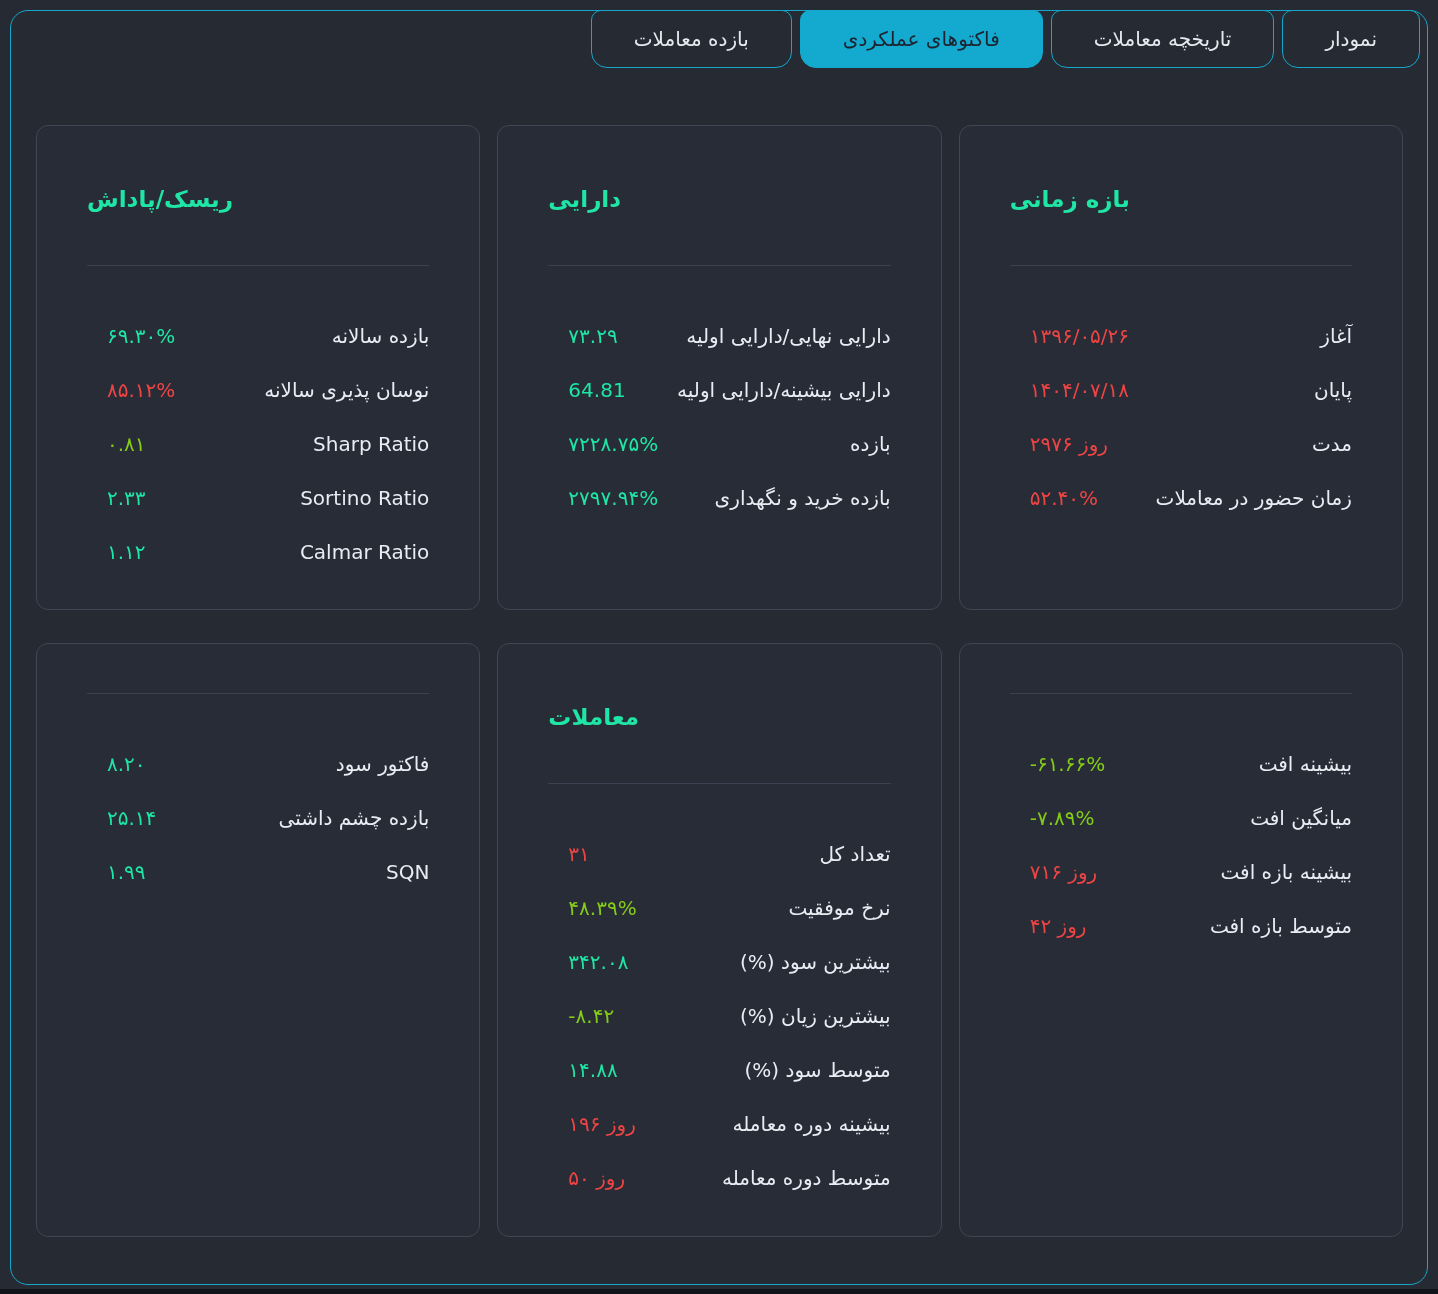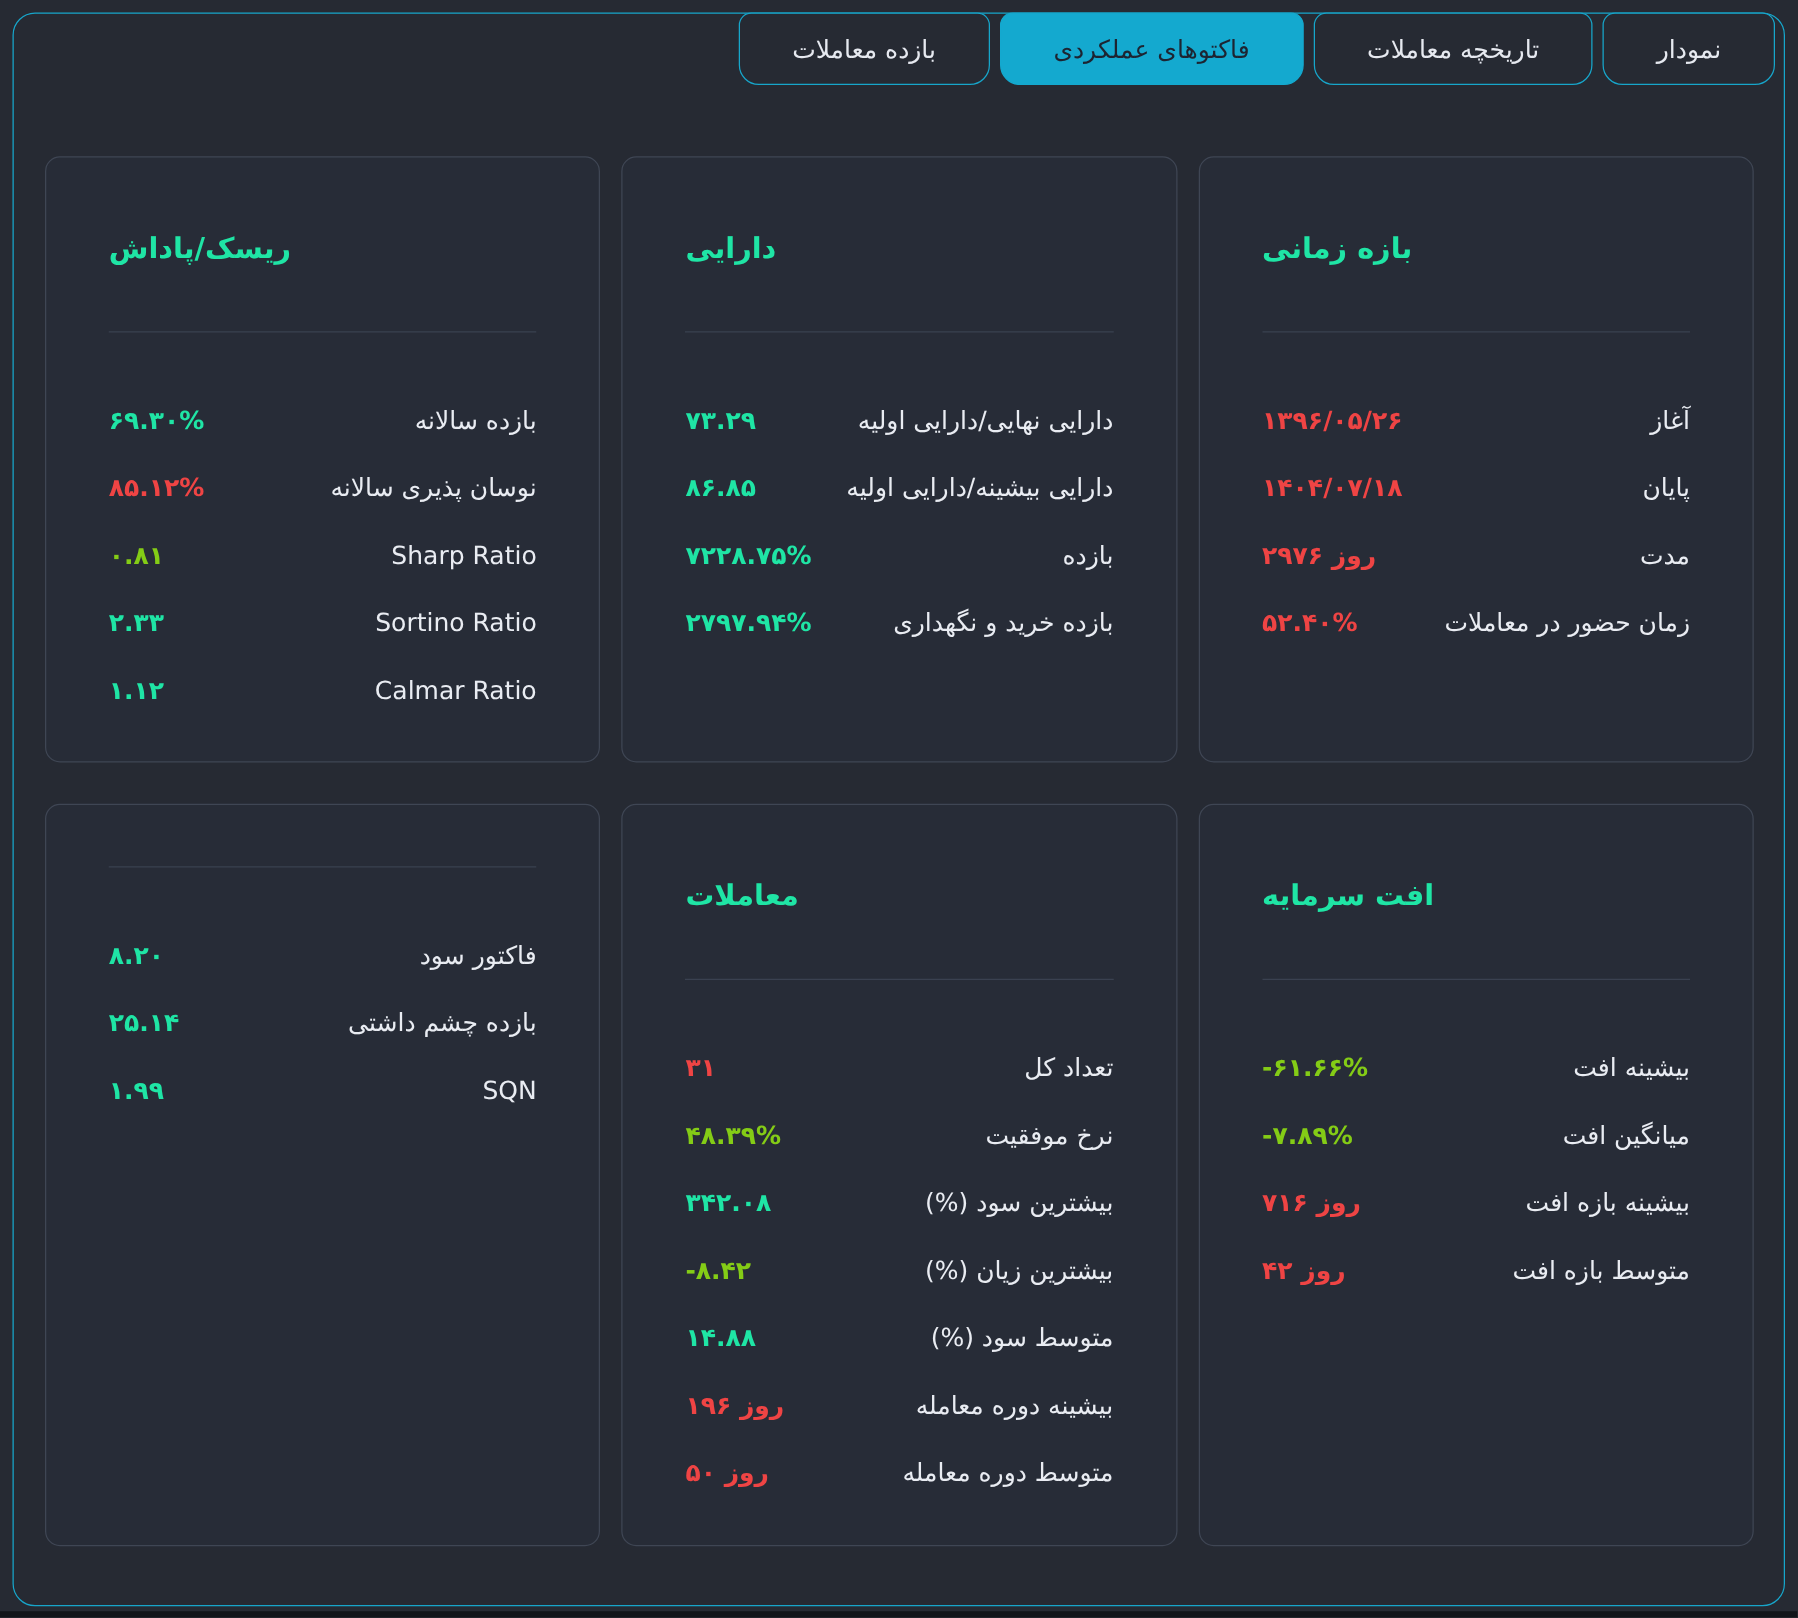--- a/index.html
+++ b/index.html
@@ -64,21 +64,21 @@
   .rows{margin-top:43px;}
   .stat-row{
     height:54px;
     display:flex;align-items:center;justify-content:space-between;
   }
   .stat-label{
     color:#e9ecf2;font-size:20px;white-space:nowrap;
   }
   .stat-value{
     direction:ltr;unicode-bidi:isolate;
-    font-size:20px;font-weight:bold;white-space:nowrap;
+    font-size:20px;font-weight:normal;white-space:nowrap;margin-left:20px;
   }
   .stat-value[data-tone="white"]{color:#ef4444;}
   .stat-value[data-tone="green"]{color:#1fe5a5;}
   .stat-value[data-tone="red"]{color:#84cc16;}
   .bottom-strip{
     position:absolute;left:0;right:0;bottom:0;height:5px;
     background:#111419;
   }
 </style>
 </head>
@@ -121,21 +121,21 @@
   <div class="card">
     <div class="card-title">دارایی</div>
     <div class="divider"></div>
     <div class="rows">
       <div class="stat-row">
         <span class="stat-label">دارایی نهایی/دارایی اولیه</span>
         <span class="stat-value" data-tone="green">۷۳.۲۹</span>
       </div>
       <div class="stat-row">
         <span class="stat-label">دارایی بیشینه/دارایی اولیه</span>
-        <span class="stat-value" data-tone="green">۸۶.۸۵</span>
+        <span class="stat-value" data-tone="green">64.81</span>
       </div>
       <div class="stat-row">
         <span class="stat-label">بازده</span>
         <span class="stat-value" data-tone="green">۷۲۲۸.۷۵%</span>
       </div>
       <div class="stat-row">
         <span class="stat-label">بازده خرید و نگهداری</span>
         <span class="stat-value" data-tone="green">۲۷۹۷.۹۴%</span>
       </div>
     </div>
@@ -162,21 +162,20 @@
         <span class="stat-value" data-tone="green">۲.۳۳</span>
       </div>
       <div class="stat-row">
         <span class="stat-label">Calmar Ratio</span>
         <span class="stat-value" data-tone="green">۱.۱۲</span>
       </div>
     </div>
   </div>
 
   <div class="card">
-    <div class="card-title">افت سرمایه</div>
     <div class="divider"></div>
     <div class="rows">
       <div class="stat-row">
         <span class="stat-label">بیشینه افت</span>
         <span class="stat-value" data-tone="red">-۶۱.۶۶%</span>
       </div>
       <div class="stat-row">
         <span class="stat-label">میانگین افت</span>
         <span class="stat-value" data-tone="red">-۷.۸۹%</span>
       </div>

